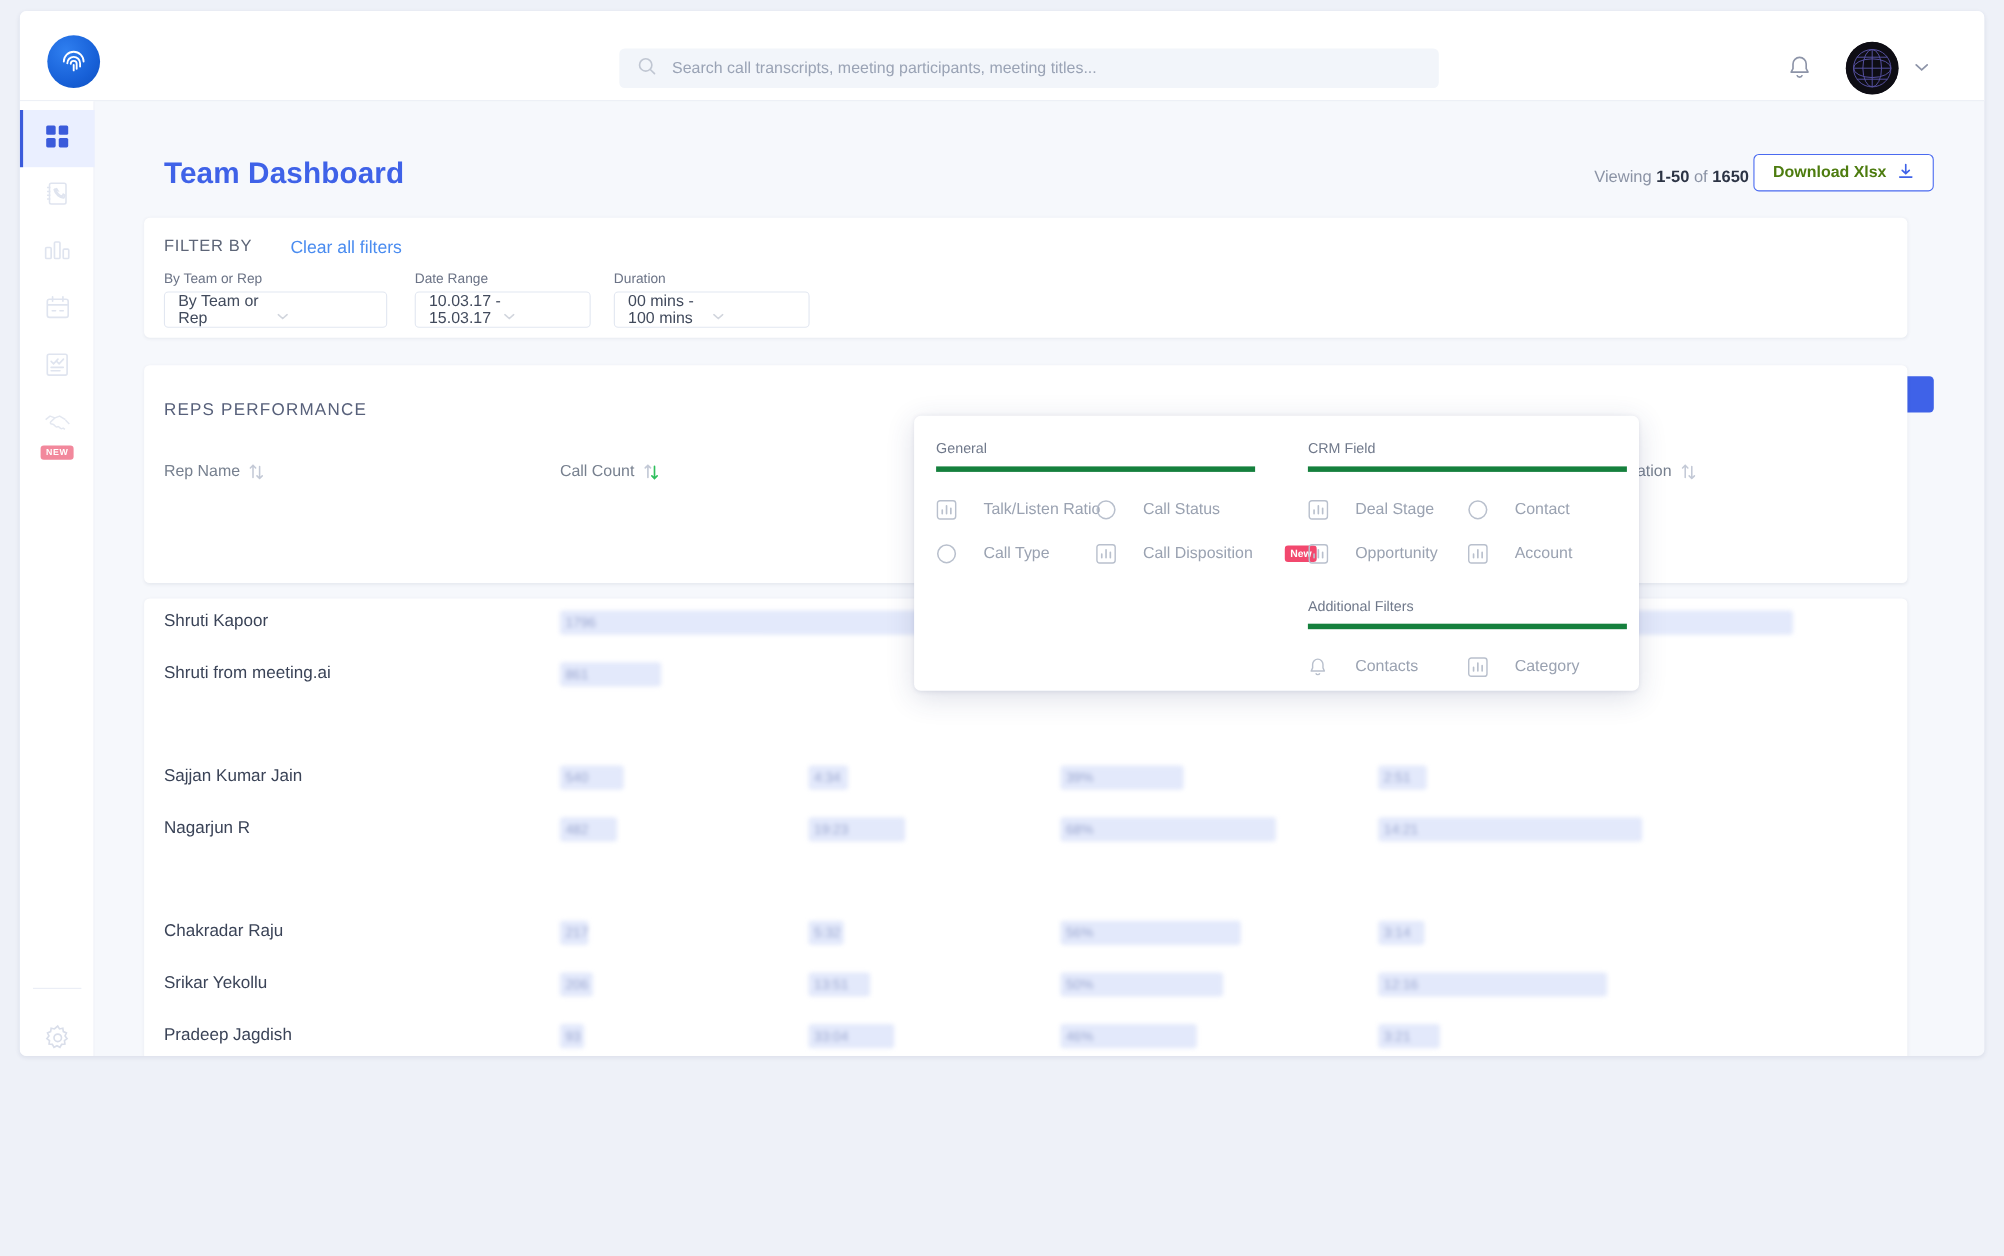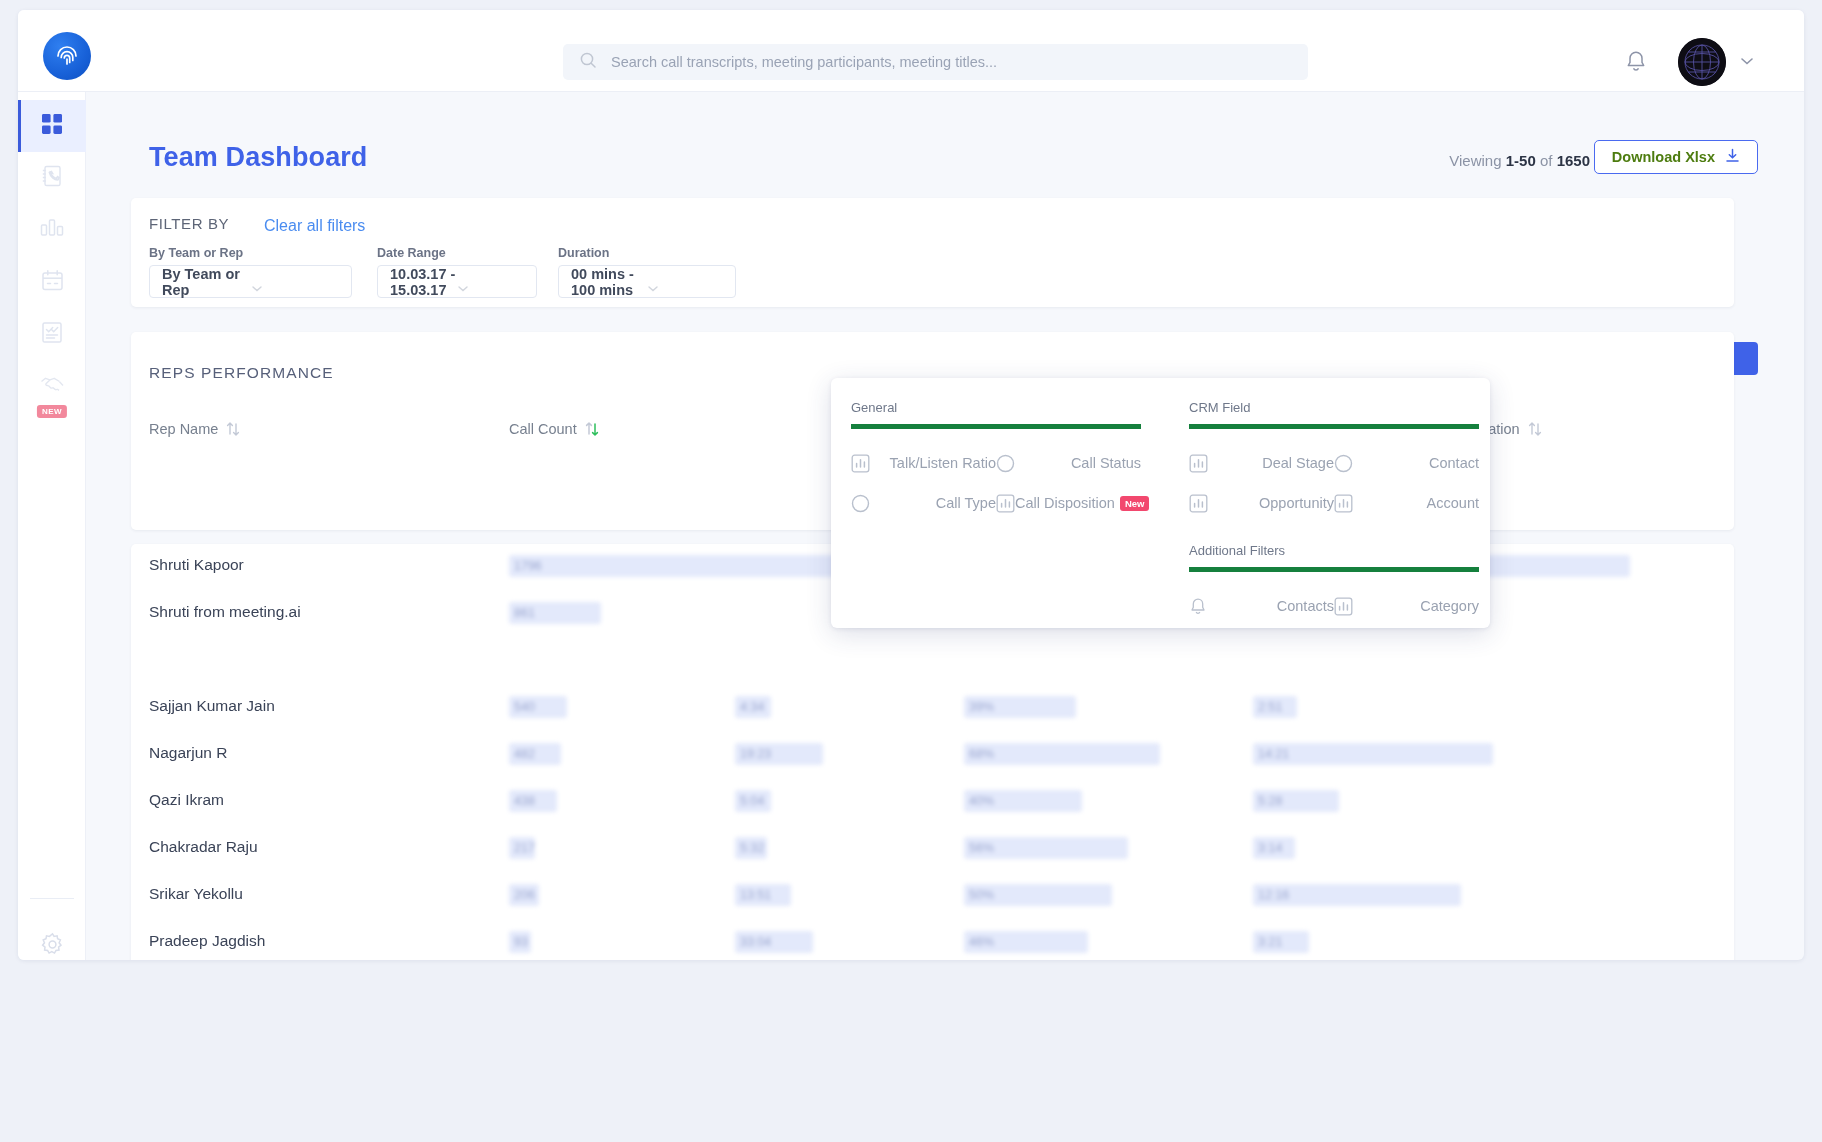--- a/index.html
+++ b/index.html
@@ -146,21 +146,21 @@
     box-shadow: 0 1px 3px rgba(40,50,90,.07);
   }
   .filter-by {
     position: absolute; left: 18px; top: 17px;
     font-size: 15px; color: #5d6577; letter-spacing: .6px;
   }
   .clear-all {
     position: absolute; left: 133px; top: 19px;
     font-size: 16px; color: #4a8cf0; cursor: pointer;
   }
-  .fld { position: absolute; top: 48px; font-weight: bold; }
+  .fld { position: absolute; top: 48px; }
   .fld-label { font-size: 12.5px; color: #6b7386; margin-bottom: 5px; }
   .fld-select {
     height: 33px; border: 1px solid #e2e7f1; border-radius: 4px;
     background: #ffffff; display: flex; align-items: center;
     padding: 0 10px 0 12px; cursor: pointer;
   }
   .fld-select span { font-size: 14.5px; color: #414a5c; flex: 1; }
   .caret { width: 10px; height: 6px; opacity: .45; }
   .more-filters {
     position: absolute; left: 744px; top: 258px;
@@ -238,23 +238,22 @@
   .dd-col.left2 { left: 20px; top: 165px; width: 290px; }
   .dd-col.right2 { left: 358px; top: 165px; width: 290px; }
   .dd-head {
     font-size: 13px; color: #6f788a;
     padding-bottom: 9px; border-bottom: 5px solid #15803d;
     margin-bottom: 14px;
   }
   .dd-grid { display: flex; flex-wrap: wrap; }
   .dd-item {
     width: 50%; height: 40px;
-    display: flex; align-items: center; gap: 0;
+    display: flex; align-items: center; gap: 24px;
     cursor: pointer;
-    justify-content: space-between;
   }
   .dd-item .lbl { font-size: 14.5px; color: #9aa2b1; white-space: nowrap; }
   .ico-box { width: 19px; height: 19px; flex: 0 0 auto; }
   .new-pill {
     background: #f2486e; color: #fff;
     font-size: 9.5px; font-weight: bold;
     padding: 2px 5px; border-radius: 3px;
     margin-left: 5px;
   }
 </style>
@@ -525,27 +524,20 @@
       </div>
 
       <div class="trow" style="top:188px;">
         <div class="rep-name">Nagarjun R</div>
         <div class="cell" style="left:378px; width:52px;">482</div>
         <div class="cell" style="left:604px; width:88px;">19:23</div>
         <div class="cell" style="left:833px; width:196px;">68%</div>
         <div class="cell" style="left:1122px; width:240px;">14:21</div>
       </div>
 
-      <div class="trow" style="top:235px;">
-        <div class="rep-name">Qazi Ikram</div>
-        <div class="cell" style="left:378px; width:48px;">438</div>
-        <div class="cell" style="left:604px; width:36px;">5:04</div>
-        <div class="cell" style="left:833px; width:118px;">40%</div>
-        <div class="cell" style="left:1122px; width:86px;">5:28</div>
-      </div>
 
       <div class="trow" style="top:282px;">
         <div class="rep-name">Chakradar Raju</div>
         <div class="cell" style="left:378px; width:26px;">217</div>
         <div class="cell" style="left:604px; width:32px;">5:32</div>
         <div class="cell" style="left:833px; width:164px;">56%</div>
         <div class="cell" style="left:1122px; width:42px;">3:14</div>
       </div>
 
       <div class="trow" style="top:329px;">

